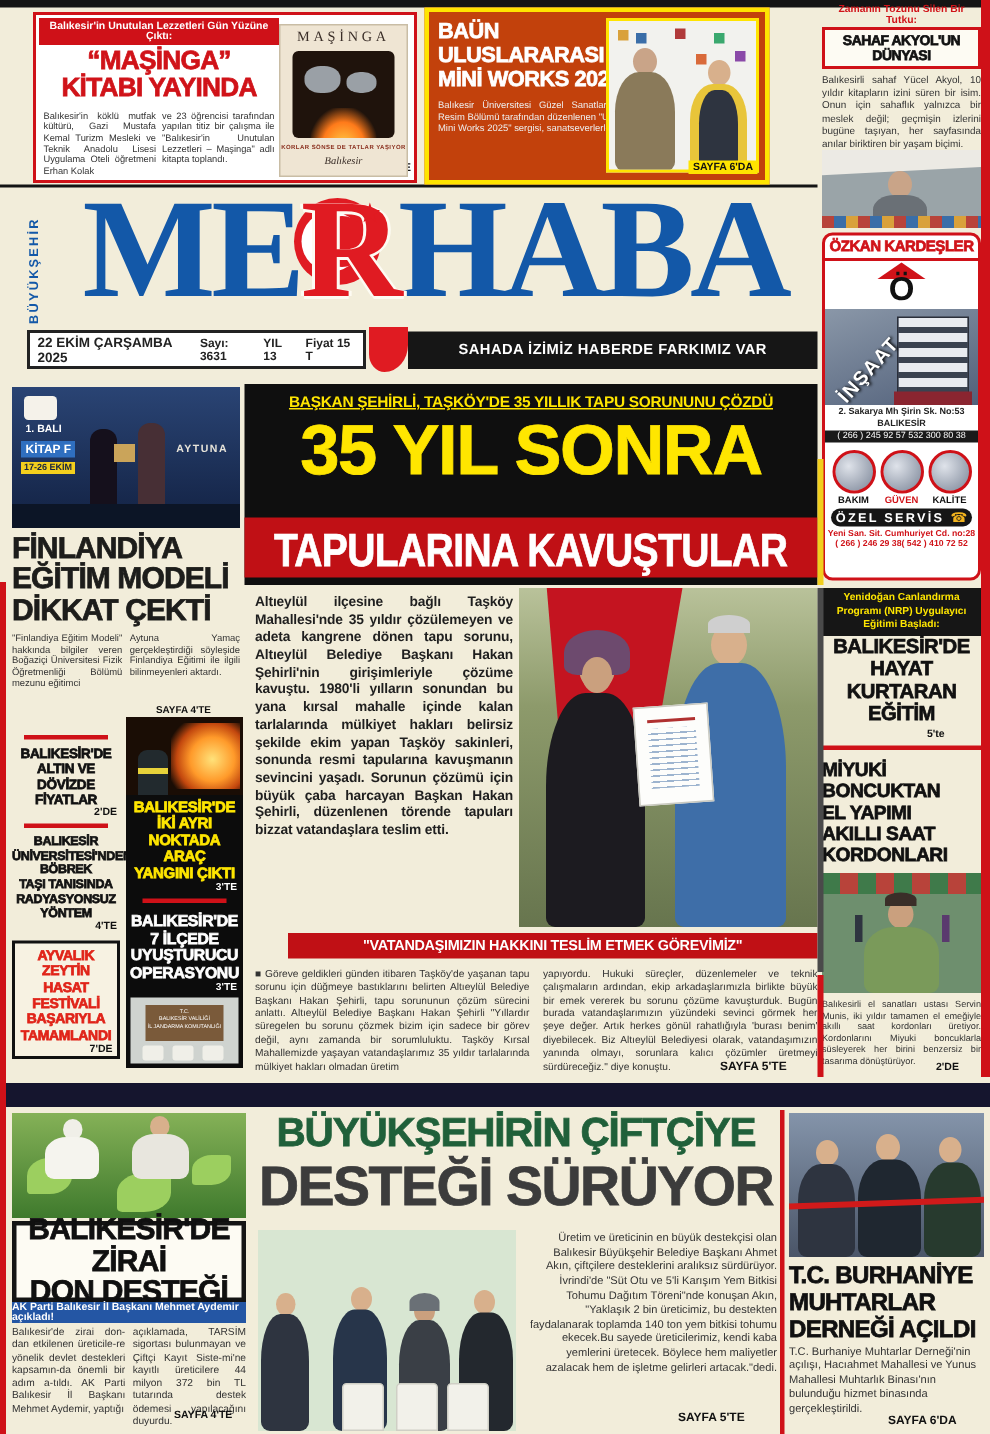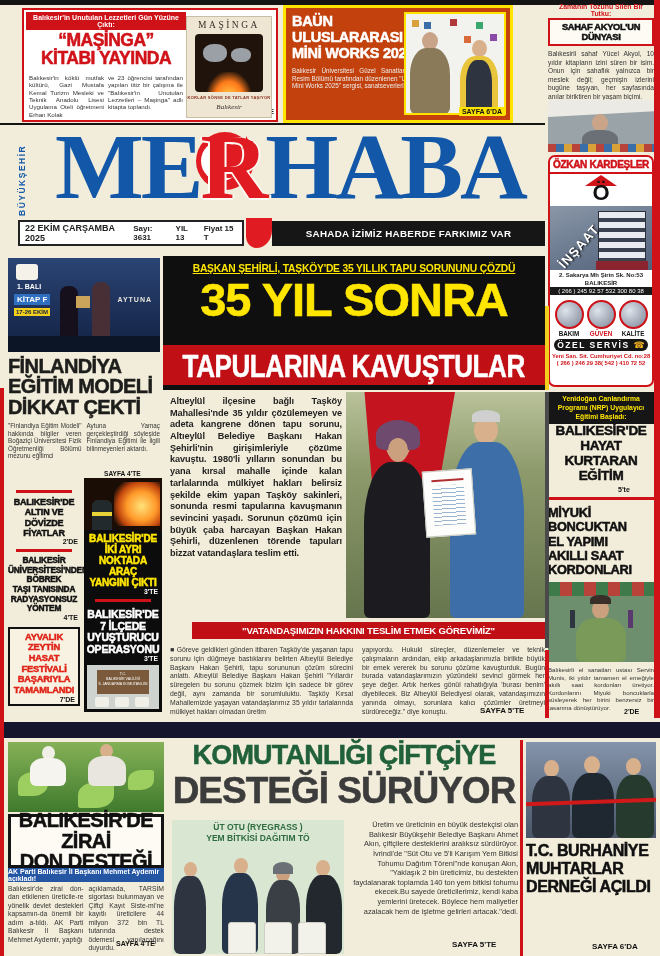--- a/index.html
+++ b/index.html
@@ -460,25 +460,23 @@
   </div>
   <div class="abs" id="bl-bluebar">AK Parti Balıkesir İl Başkanı Mehmet Aydemir açıkladı!</div>
   <div class="abs just" id="bl-body">
     <div>Balıkesir'de zirai don-dan etkilenen üreticile-re yönelik devlet destekleri kapsamın-da önemli bir adım a-tıldı. AK Parti Balıkesir İl Başkanı Mehmet Aydemir, yaptığı</div>
     <div>açıklamada, TARSİM sigortası bulunmayan ve Çiftçi Kayıt Siste-mi'ne kayıtlı üreticilere 44 milyon 372 bin TL tutarında destek ödemesi yapılacağını duyurdu.</div>
   </div>
   <span class="abs" id="bl-ref">SAYFA 4'TE</span>
 
   <div class="abs" id="bdiv"></div>
 
-  <div class="abs heavy" id="bc-t1">KOMUTANLIĞI ÇİFTÇİYE</div>
+  <div class="abs heavy" id="bc-t1">BÜYÜKŞEHİRİN ÇİFTÇİYE</div>
   <div class="abs heavy" id="bc-t2">DESTEĞİ SÜRÜYOR</div>
   <div class="abs" id="bc-photo">
-    <div id="bc-banner" class="pre">ÜT OTU (RYEGRASS )
-YEM BİTKİSİ DAĞITIM TÖ</div>
     <div id="bc-crowd">
       <div class="ph-head" style="left:12px;top:4px;width:13px;height:15px;background:#d8b08c;"></div>
       <div class="ph-torso" style="left:2px;top:18px;width:32px;height:78px;background:#2e3440;"></div>
       <div class="ph-head" style="left:62px;top:0;width:14px;height:16px;background:#d8b08c;"></div>
       <div class="ph-torso" style="left:50px;top:15px;width:36px;height:81px;background:#27354a;"></div>
       <div class="ph-head" style="left:104px;top:8px;width:14px;height:16px;background:#caa07e;"></div>
       <div style="position:absolute;left:101px;top:4px;width:20px;height:12px;background:#6a7076;border-radius:50% 50% 0 0;"></div>
       <div class="ph-torso" style="left:94px;top:22px;width:34px;height:74px;background:#3a3f46;"></div>
       <div class="ph-head" style="left:144px;top:2px;width:14px;height:16px;background:#d8b08c;"></div>
       <div class="ph-torso" style="left:134px;top:17px;width:36px;height:79px;background:#23282e;"></div>
@@ -495,20 +493,21 @@
     <div class="ph-torso" style="left:6px;top:34px;width:38px;height:62px;background:#2e3440;"></div>
     <div class="ph-head" style="left:58px;top:14px;width:16px;height:18px;background:#d8b08c;"></div>
     <div class="ph-torso" style="left:46px;top:31px;width:42px;height:65px;background:#1f2730;"></div>
     <div class="ph-head" style="left:100px;top:16px;width:15px;height:17px;background:#d8b08c;"></div>
     <div class="ph-torso" style="left:90px;top:33px;width:38px;height:63px;background:#273a2e;"></div>
     <div id="ribbon"></div>
   </div>
   <div class="abs heavy pre" id="br-title">T.C. BURHANİYE
 MUHTARLAR
 DERNEĞİ AÇILDI</div>
+  <div class="abs" id="br-body">T.C. Burhaniye Muhtarlar Derneği'nin açılışı, Hacıahmet Mahallesi ve Yunus Mahallesi Muhtarlık Binası'nın bulunduğu hizmet binasında gerçekleştirildi.</div>
   <span class="abs" id="br-ref">SAYFA 6'DA</span>
 
   <div class="abs" id="strip-right"></div>
   <div class="abs" id="strip-left"></div>
   <div class="abs" id="strip-y"></div>
   <div class="abs" id="strip-d"></div>
   <div class="abs" id="strip-r2"></div>
 
 </div>
 

